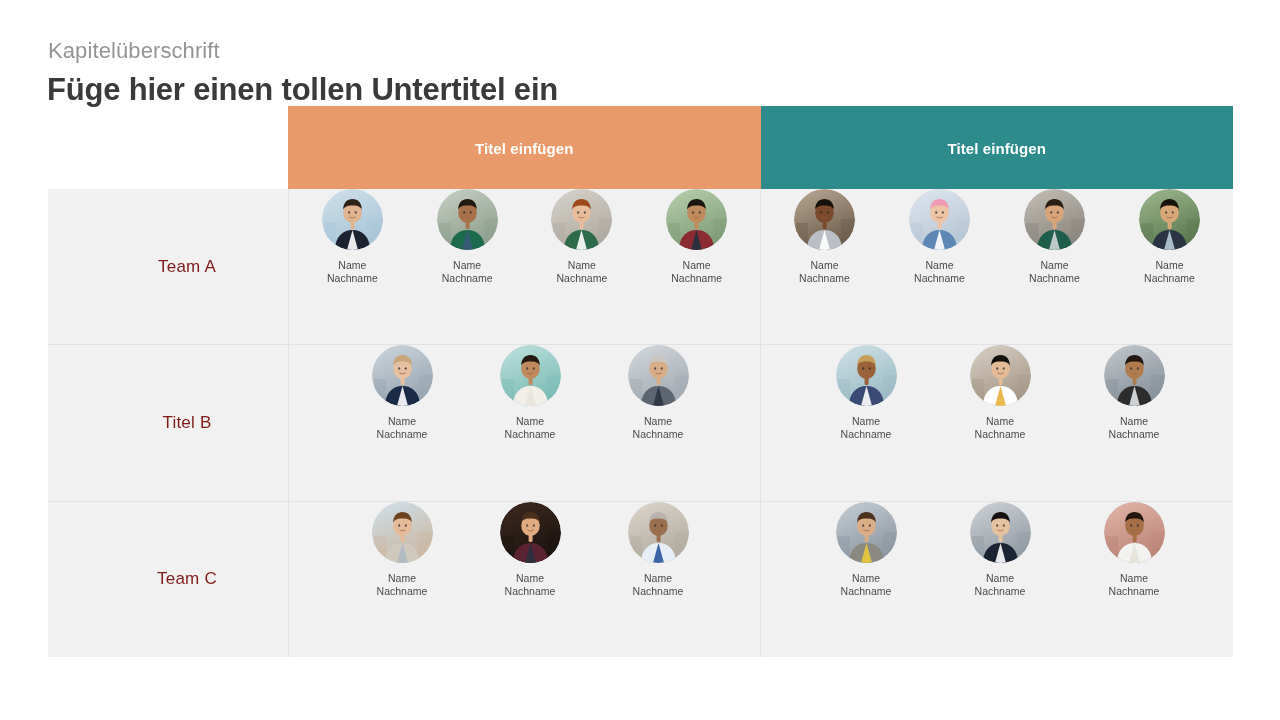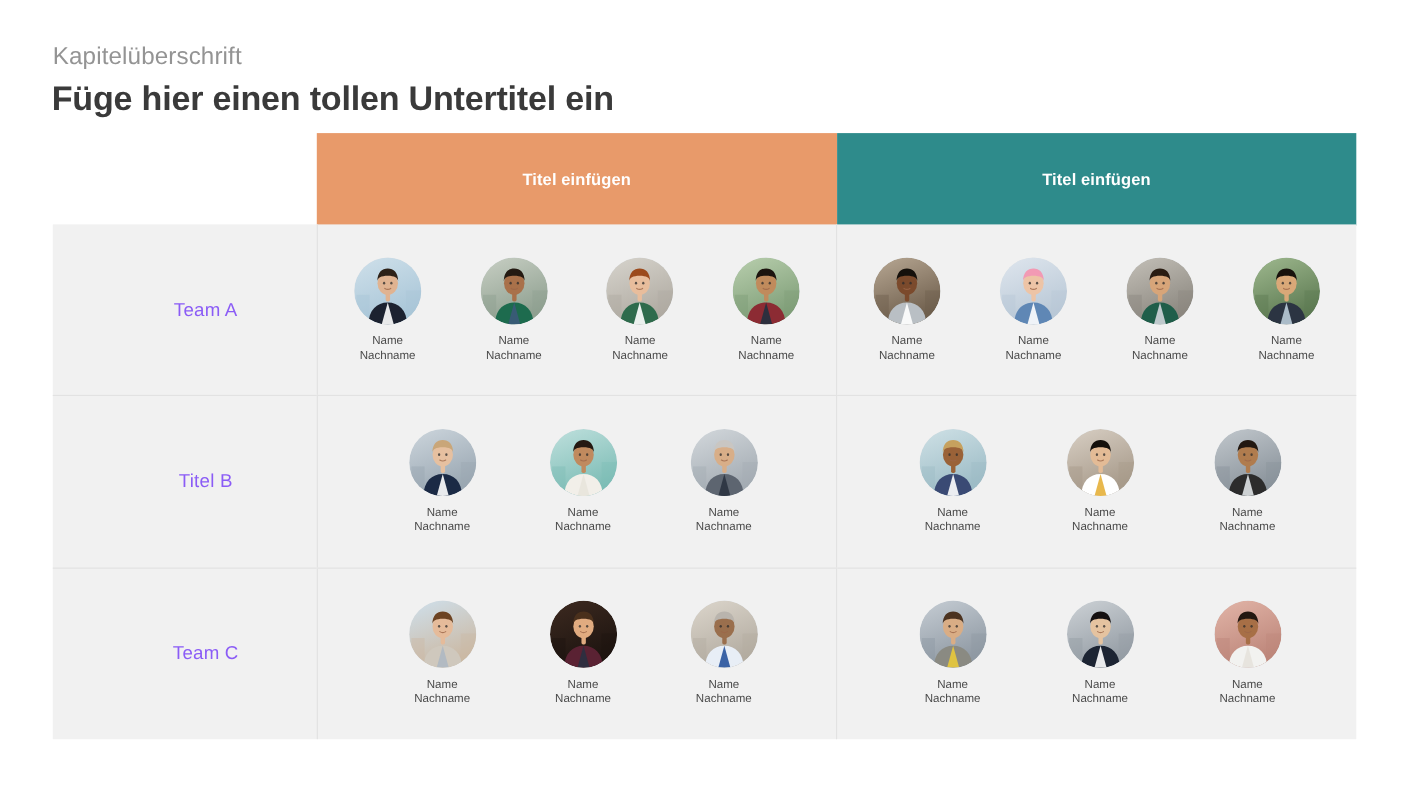--- a/index.html
+++ b/index.html
@@ -17,46 +17,46 @@
     font-size: 22px; font-weight: 400; color: #949494;
     letter-spacing: 0.1px; white-space: nowrap;
   }
   .maintitle {
     position: absolute; left: 47px; top: 72px;
     font-size: 31px; font-weight: 700; color: #3a3a3a;
     letter-spacing: -0.2px; white-space: nowrap;
   }
 
   
-  .table { position: absolute; left: 48px; top: 121px; width: 1031px; height: 551px; }
+  .table { position: absolute; left: 48px; top: 106px; width: 1031px; height: 551px; }
 
   .header-row { position: absolute; left: 240px; top: 0; width: 945px; height: 84px; display: flex; }
   .hcell {
     flex: 1 1 0; display: flex; align-items: center; justify-content: center;
     color: #ffffff; font-size: 15px; font-weight: 700; letter-spacing: 0.1px;
   }
   .hcell.orange { background: #e89a6a; }
   .hcell.teal   { background: #2e8b8b; }
 
   .body-grid {
     position: absolute; left: 0; top: 83px; width: 1185px; height: 468px;
     background: #f1f1f1;
     display: grid;
     grid-template-columns: 240px 1px 471px 1px 472px;
     grid-template-rows: 1fr 1px 1fr 1px 1fr;
   }
   .vline, .hline { background: #e2e2e2; }
 
   .rowlabel {
     display: flex; align-items: center; justify-content: center;
-    font-size: 17px; color: #8b5cf6; font-weight: 400; letter-spacing: 0.2px; padding-left: 38px;
+    font-size: 17px; color: #7f1d1d; font-weight: 400; letter-spacing: 0.2px; padding-left: 38px;
   }
 
   .people {
-    display: flex; align-items: center; justify-content: center;
+    display: flex; align-items: flex-start; justify-content: center;
     gap: 0px; padding: 0 6px;
   }
   .people.four  { justify-content: space-around; }
   .people.three-left  { justify-content: flex-start; padding-left: 70px; gap: 42px; }
   .people.three-right { justify-content: flex-start; padding-left: 62px; gap: 48px; }
 
   .person { display: flex; flex-direction: column; align-items: center; width: 86px; }
   .avatar {
     width: 61px; height: 61px; border-radius: 50%;
     overflow: hidden; position: relative;

